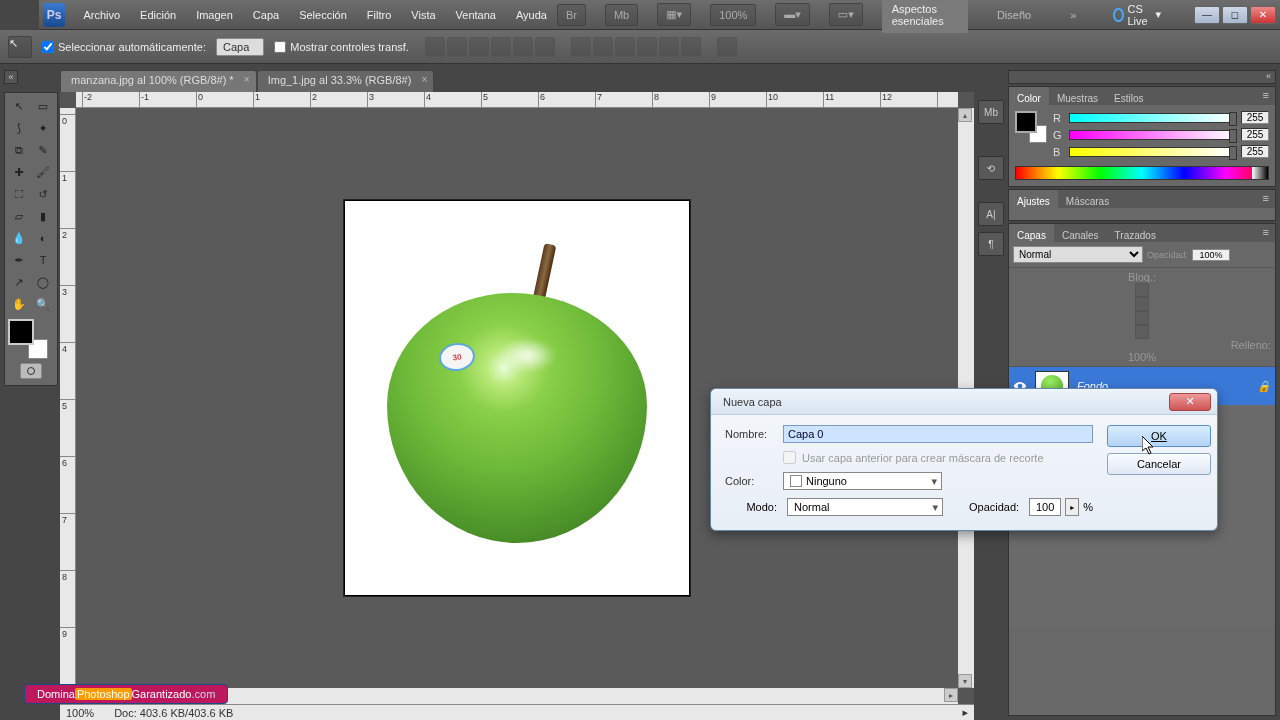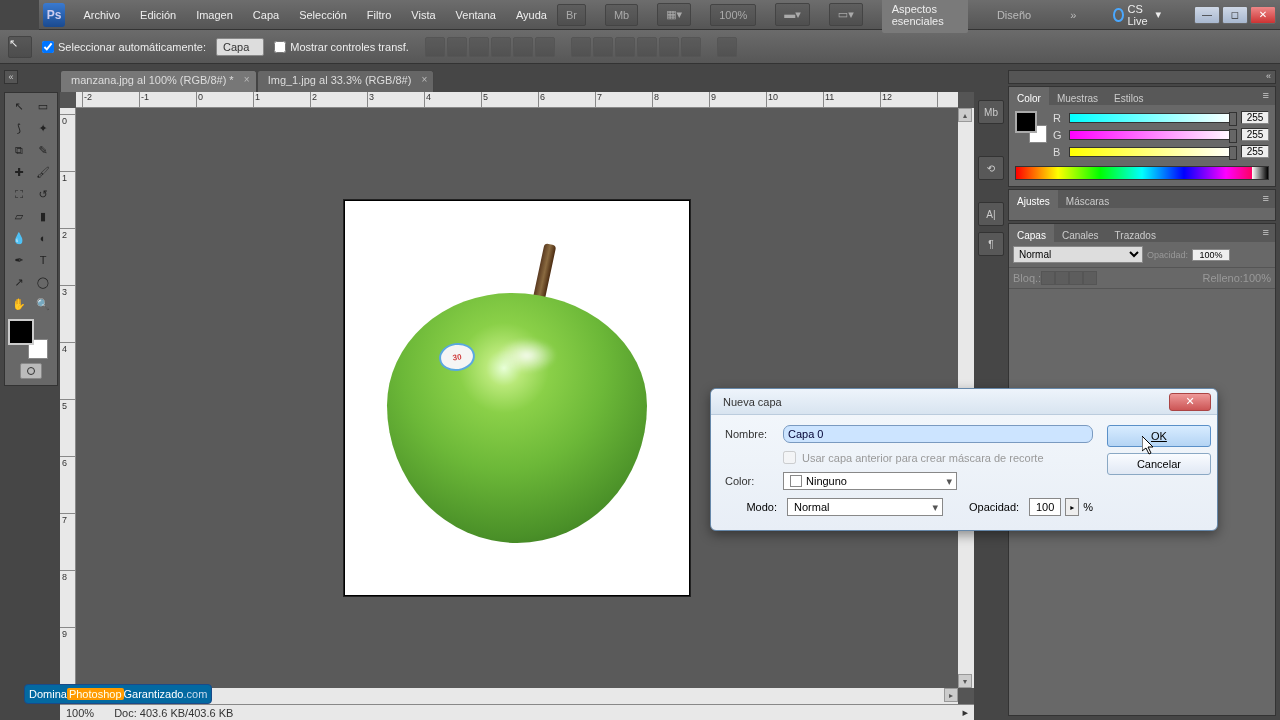--- a/index.html
+++ b/index.html
@@ -99,21 +99,21 @@
 .specbar::after { content:''; position:absolute; right:0; top:0; bottom:0; width:16px; background: linear-gradient(90deg, #fff, #000); }
 
 
 .adjustments-body { min-height: 6px; }
 
 
 .layers-ctrl { display: flex; align-items: center; gap: 4px; padding: 4px; border-bottom: 1px solid #555; }
 .layers-ctrl select { flex: 0 0 130px; background: #ddd; border: 1px solid #888; font-size: 10px; padding: 1px; }
 .layers-ctrl .lblsm { color: #999; font-size: 9px; }
 .layers-ctrl .valsm { width: 38px; background: #eee; border: 1px solid #888; font-size: 9px; text-align: center; }
-.layers-lock { display: flex; align-items: center; padding: 3px 4px; border-bottom: 1px solid #555; color:#999; font-size:9px;}
+.layers-lock { display: flex; align-items: center; padding: 3px 4px; border-bottom: 1px solid #555; color:#999; font-size:9px;flex-direction:column;}
 .layers-lock .lkic { width: 14px; height: 14px; background: rgba(0,0,0,0.1); border: 1px solid #555; }
 .layer-list { height: 260px; background: #6a6a6a; overflow: auto; }
 .layer-row { display: flex; align-items: center; height: 38px; background: #3a78d8; color: #fff; font-style: italic; }
 .layer-eye { width: 22px; display: flex; justify-content: center; }
 .layer-eye svg { width:14px; height:14px; }
 .layer-thumb { width: 34px; height: 30px; background: #fff; border: 1px solid #333; margin: 0 4px; display: flex; align-items: center; justify-content: center; overflow:hidden;}
 .layer-thumb .mini-apple { width: 22px; height: 22px; background: radial-gradient(circle at 40% 30%, #9e6, #5a2); border-radius: 50%; }
 .layer-name { flex: 1; padding-left: 4px; }
 .layer-lockico { width: 22px; display: flex; justify-content: center; }
 
@@ -123,36 +123,36 @@
 .dialog-title span { color: #333; font-size: 11px; }
 .dialog-close { margin-left: auto; width: 42px; height: 18px; background: linear-gradient(#e99, #c55); border: 1px solid #a44; border-radius: 3px; color: #fff; display: flex; align-items: center; justify-content: center; font-size: 11px; cursor: pointer; }
 .dialog-body { padding: 10px 14px 14px; display: grid; grid-template-columns: 1fr 104px; gap: 8px 14px; }
 .dialog-fields { display: flex; flex-direction: column; gap: 8px; }
 .dialog-buttons { display: flex; flex-direction: column; gap: 6px; }
 .dlg-btn { height: 22px; background: linear-gradient(#fafcff, #e0e8f4); border: 1px solid #8aa8c4; border-radius: 3px; cursor: pointer; font-size: 11px; }
 .dlg-btn.primary { background: linear-gradient(#d8ecff, #b4d4f4); border-color: #5a90c8; text-decoration: underline; }
 .fld-row { display: flex; align-items: center; gap: 6px; }
 .fld-row .lbl { width: 52px; text-align: left; color: #333; }
 .fld-row input[type=text] { flex: 1; border: 1px solid #7a9ac0; padding: 2px 4px; font-size: 11px; background: #fff; }
-.fld-row input.selected { background: #cce4ff; color: #003; border-radius: 7px; }
+.fld-row input.selected { background: #cce4ff; color: #003; }
 .select-simple { border: 1px solid #888; background: #fff; padding: 2px 20px 2px 6px; position: relative; min-width: 120px; display: flex; align-items: center; }
 .select-simple::after { content: '▾'; position: absolute; right: 4px; color: #555; }
 .select-simple .colorbox { width: 12px; height: 12px; border: 1px solid #888; background: #fff; margin-right: 4px; }
 .chk-row { display: flex; align-items: flex-end; gap: 6px; padding-left: 58px; color: #999; }
 .bottom-row { display: flex; align-items: center; gap: 10px; }
 .opacity-box { display: flex; align-items: center; gap: 4px; }
 .opacity-box input { width: 32px; border: 1px solid #888; text-align: center; padding: 2px; }
 .opacity-box .arrow { width: 14px; height: 18px; border: 1px solid #888; background: #eee; display: flex; align-items: center; justify-content: center; font-size: 8px; }
 
 
 .cursor { position: absolute; top: 436px; left: 1142px; z-index: 200; pointer-events: none; }
 .cursor svg { width: 16px; height: 20px; }
 
 
-.watermark { position: absolute; bottom: 16px; left: 24px; background: #0369a1; border: 1px solid #1a4a88; border-radius: 4px; padding: 3px 4px; color: #fff; font-size: 11px; z-index: 50; }
+.watermark { position: absolute; bottom: 16px; left: 24px; background: #be185d; border: 1px solid #1a4a88; border-radius: 4px; padding: 3px 12px; color: #fff; font-size: 11px; z-index: 50; }
 .watermark .w1 { color:#fff; } .watermark .w2 { color:#ffe; background:#ff9a00; padding:0 2px; border-radius:2px;} .watermark .w3 { color:#cde; }
 </style>
 </head>
 <body>
 
 <div class="menubar">
   <div class="ps-icon">Ps</div>
   <div class="menu-item">Archivo</div>
   <div class="menu-item">Edición</div>
   <div class="menu-item">Imagen</div>
@@ -442,20 +442,34 @@
       </div>
       <div class="layers-lock">
         <span>Bloq.:</span>
         <div class="lkic"></div>
         <div class="lkic"></div>
         <div class="lkic"></div>
         <div class="lkic"></div>
         <span style="margin-left:auto" class="lblsm">Relleno:</span>
         <span class="valsm">100%</span>
       </div>
+      <div class="layer-list">
+        <div class="layer-row">
+          <div class="layer-eye">
+            <svg viewBox="0 0 24 24">
+                <path fill="#fff" d="M12 5c-7 0-11 7-11 7s4 7 11 7 11-7 11-7-4-7-11-7zm0 11a4 4 0 110-8 4 4 0 010 8z"></path>
+              </svg>
+          </div>
+          <div class="layer-thumb">
+              <div class="mini-apple"></div>
+            </div>
+          <div class="layer-name">Fondo</div>
+          <div class="layer-lockico">🔒</div>
+        </div>
+      </div>
     </div>
   </div>
 </div>
 
 <div class="dialog">
   <div class="dialog-title">
     <span>Nueva capa</span>
     <div class="dialog-close">✕</div>
   </div>
   <div class="dialog-body">
@@ -463,21 +477,21 @@
       <div class="fld-row">
         <span class="lbl">Nombre:</span>
         <input type="text" class="selected" value="Capa 0" style="">
       </div>
       <div class="chk-row">
         <input type="checkbox" disabled="" style="">
         <span>Usar capa anterior para crear máscara de recorte</span>
       </div>
       <div class="fld-row">
         <span class="lbl">Color:</span>
-        <div class="select-simple" style="width:174px">
+        <div class="select-simple" style="width:159px">
           <span class="colorbox"></span>
           <span>Ninguno</span>
         </div>
       </div>
       <div class="bottom-row">
         <span class="lbl" style="width:52px; text-align:right">Modo:</span>
         <div class="select-simple" style="width:156px">
           <span>Normal</span>
         </div>
         <span style="margin-left:16px">Opacidad:</span>

